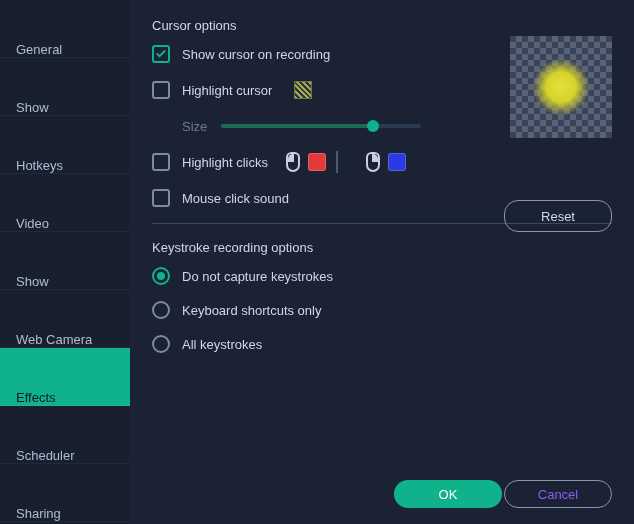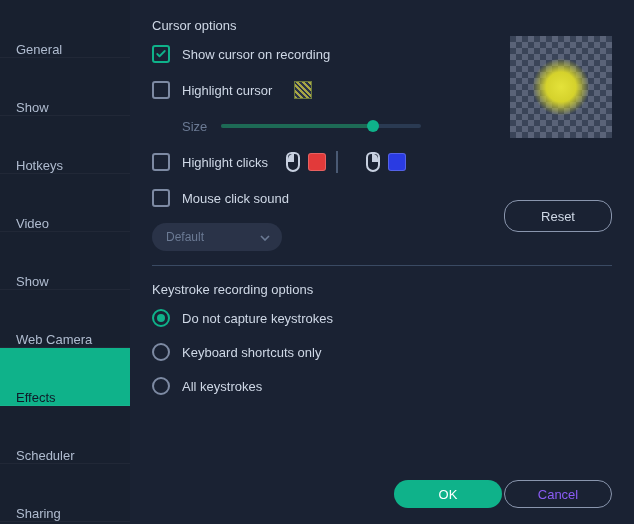--- a/index.html
+++ b/index.html
@@ -124,30 +124,20 @@
       <div class="swatch" style="background:#2a3be2"></div>
     </div>
 
     <div class="row">
       <div class="checkbox">
         
       </div>
       <span class="row-label">Mouse click sound</span>
     </div>
 
-    <div class="row">
-      <div class="dropdown">
-        <span>Default</span>
-        <span class="chev">
-          <svg width="10" height="6" viewBox="0 0 10 6">
-              <path d="M1 1l4 4 4-4" stroke="#6b7a94" stroke-width="1.6" fill="none"></path>
-            </svg>
-        </span>
-      </div>
-    </div>
 
     <div class="preview">
       <div class="preview-glow"></div>
     </div>
 
     <div class="reset-btn">
       <span>Reset</span>
     </div>
 
     <hr class="hr">

